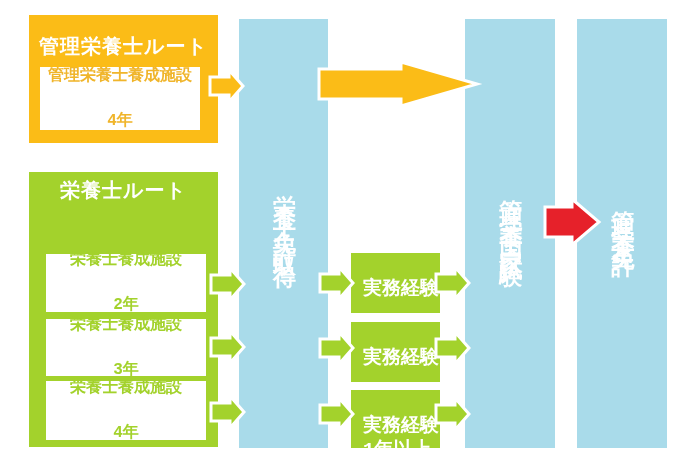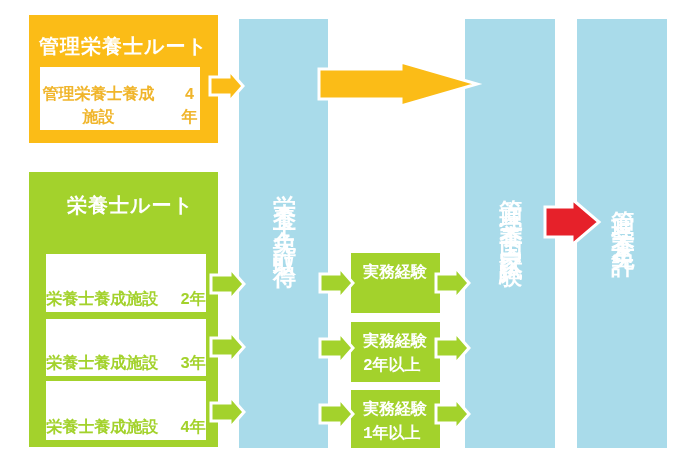--- a/index.html
+++ b/index.html
@@ -9,24 +9,24 @@
   }
   
   .route-box{position:absolute;box-sizing:border-box;}
   #kanri-route{left:29px;top:15px;width:189px;height:128px;background:var(--amber);}
   #eiyoshi-route{left:29px;top:172px;width:189px;height:275px;background:var(--green);}
   .route-title{
     position:absolute;left:0;width:100%;text-align:center;color:#fff;
     font-size:20px;letter-spacing:1px;white-space:nowrap;
   }
   #kanri-route .route-title{top:18px;}
-  #eiyoshi-route .route-title{top:20px;margin-left:7px;}
+  #eiyoshi-route .route-title{top:5px;}
   .facility-box{
     position:absolute;left:11px;width:160px;background:#fff;
-    display:flex;flex-direction:row;justify-content:center;align-items:flex-end;
+    display:flex;flex-direction:column;justify-content:center;align-items:center;
     text-align:center;font-size:16px;line-height:23px;gap:22px;
   }
   #kanri-facility{top:52px;height:63px;color:var(--amber_text);}
   .eiyoshi-facility{left:9px;color:var(--green);margin-left:8px;}
   #eiyoshi-facility-0{top:82px;height:58px;}
   #eiyoshi-facility-1{top:147px;height:57px;}
   #eiyoshi-facility-2{top:209px;height:59px;}
   
   .column{position:absolute;top:19px;height:429px;background:var(--blue);
     display:flex;align-items:center;justify-content:center;}
@@ -36,21 +36,21 @@
   .vlabel{
     writing-mode:vertical-rl;text-orientation:upright;color:#fff;font-size:23px;
     transform:translateY(-16px);white-space:nowrap;
   }
   #col-license .vlabel{letter-spacing:12px;}
   #col-exam .vlabel{letter-spacing:8px;}
   #col-kanri-license .vlabel{letter-spacing:7px;}
   
   .exp-box{
     position:absolute;left:351px;width:89px;background:var(--green);color:#fff;
-    box-sizing:border-box;padding:8px 0 0 12px;font-size:16px;line-height:24px;
+    box-sizing:border-box;padding:24px 0 0 12px;font-size:19px;line-height:24px;
   }
   #exp-0{top:253px;height:60px;}
   #exp-1{top:322px;height:60px;}
   #exp-2{top:390px;height:58px;}
   
   #arrows{position:absolute;left:0;top:0;width:685px;height:466px;}
   #arrows path{stroke:#fff;stroke-width:3;stroke-linejoin:miter;}
 </style>
 </head>
 <body>
@@ -89,21 +89,20 @@
   </div>
   <div class="column" id="col-kanri-license">
     <div class="vlabel">管理栄養士免許</div>
   </div>
 
   <div class="exp-box" id="exp-0">
     <div>実務経験</div>
   </div>
   <div class="exp-box" id="exp-1">
     <div>実務経験</div>
-    <div>2年以上</div>
   </div>
   <div class="exp-box" id="exp-2">
     <div>実務経験</div>
     <div>1年以上</div>
   </div>
 
   <svg id="arrows" viewBox="0 0 685 466" xmlns="http://www.w3.org/2000/svg">
 
     <path fill="var(--amber)" d="M210,77 H229 V70 L243,86 L229,102 V95 H210 Z"></path>
 

